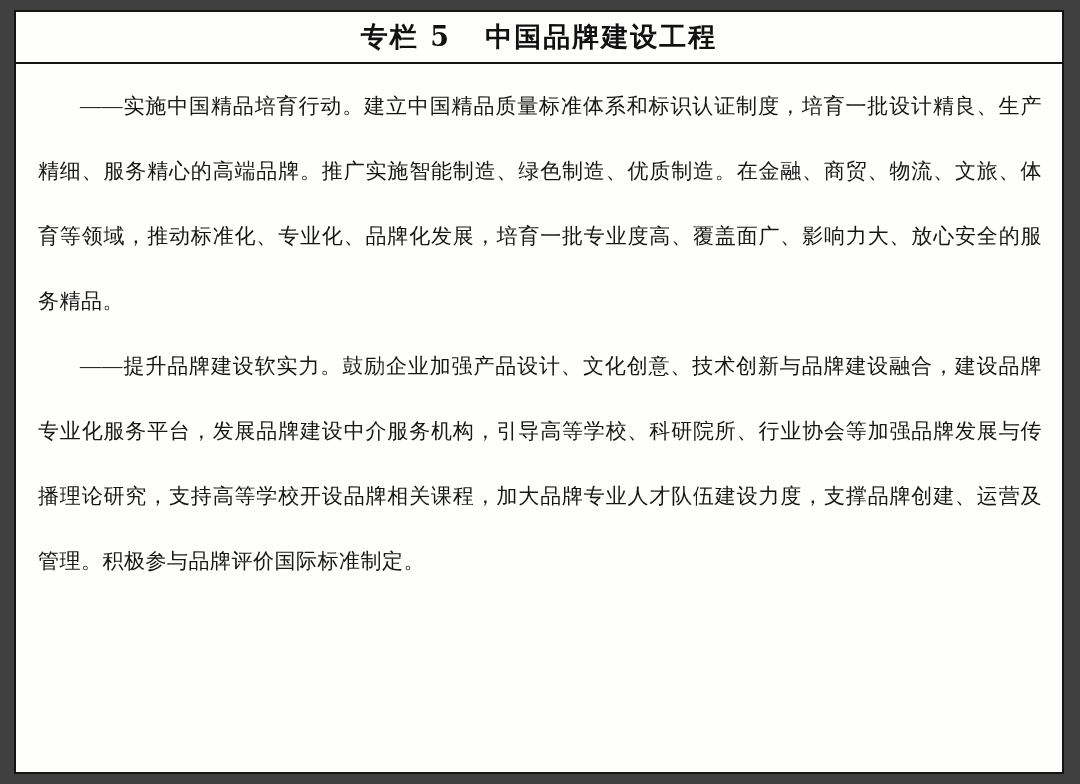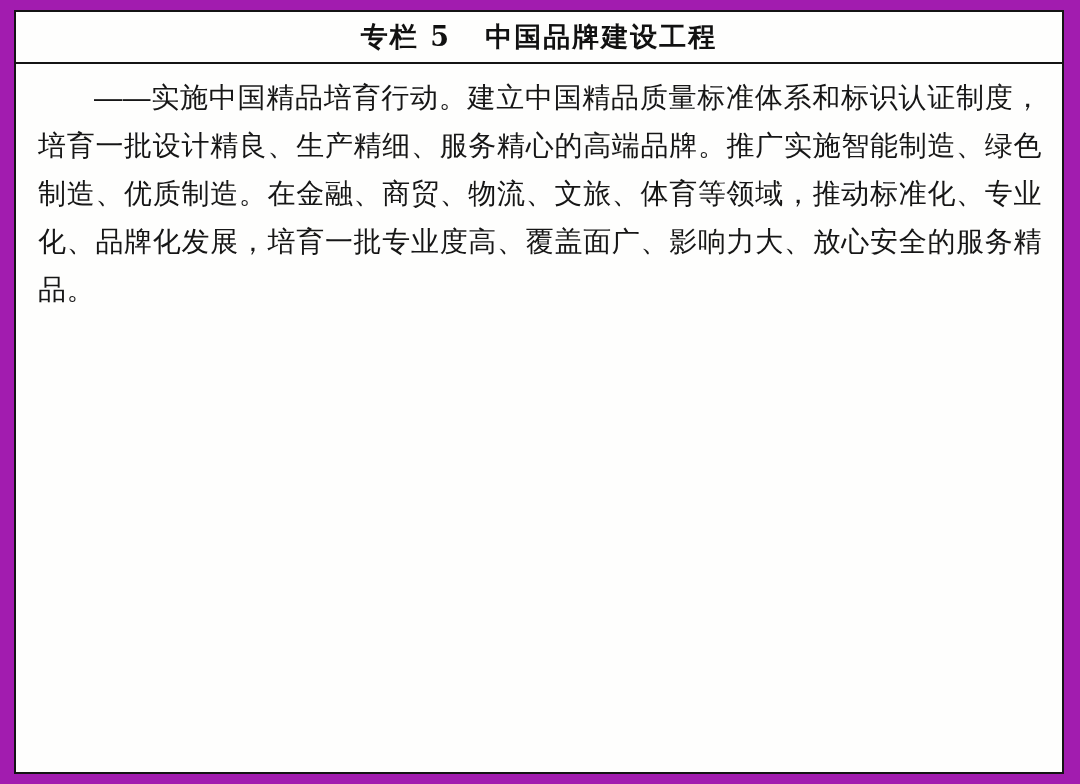--- a/index.html
+++ b/index.html
@@ -12,21 +12,21 @@
     height: 784px;
     font-family: "DejaVu Serif", "Liberation Serif", serif;
     color: #1a1a1a;
     overflow: hidden;
   }
   .page {
     position: relative;
     width: 1080px;
     height: 784px;
     box-sizing: border-box;
-    background: #a21caf;
+    background: #404040;
   }
   
   .box {
     position: absolute;
     left: 14px;
     top: 10px;
     width: 1050px;
     height: 764px;
     box-sizing: border-box;
     border: 2px solid #141414;
@@ -46,42 +46,43 @@
     font-weight: bold;
     font-size: 27px;
     letter-spacing: 2px;
     color: #111;
     white-space: pre;
   }
   .body-area {
     padding: 10px 20px 6px 22px;
   }
   .para {
-    font-size: 28px;
-    line-height: 48px;
+    font-size: 21px;
+    line-height: 65px;
     text-align: justify;
     text-justify: inter-ideograph;
     letter-spacing: 0.5px;
     margin: 0 0 0 0;
     text-indent: 2em;
     color: #161616;
-    font-family: Liberation Sans, sans-serif;
+    font-family: Liberation Serif, serif;
   }
   .para + .para {
     margin-top: 0px;
   }
 </style>
 </head>
 <body>
 
 <div class="page">
   <div class="box">
 
     <div class="title-bar">
       <div class="title-text">专栏 5   中国品牌建设工程</div>
     </div>
 
     <div class="body-area">
       <p class="para">——实施中国精品培育行动。建立中国精品质量标准体系和标识认证制度，培育一批设计精良、生产精细、服务精心的高端品牌。推广实施智能制造、绿色制造、优质制造。在金融、商贸、物流、文旅、体育等领域，推动标准化、专业化、品牌化发展，培育一批专业度高、覆盖面广、影响力大、放心安全的服务精品。</p>
+      <p class="para">——提升品牌建设软实力。鼓励企业加强产品设计、文化创意、技术创新与品牌建设融合，建设品牌专业化服务平台，发展品牌建设中介服务机构，引导高等学校、科研院所、行业协会等加强品牌发展与传播理论研究，支持高等学校开设品牌相关课程，加大品牌专业人才队伍建设力度，支撑品牌创建、运营及管理。积极参与品牌评价国际标准制定。</p>
     </div>
 
   </div>
 </div>
 
 </body></html>

